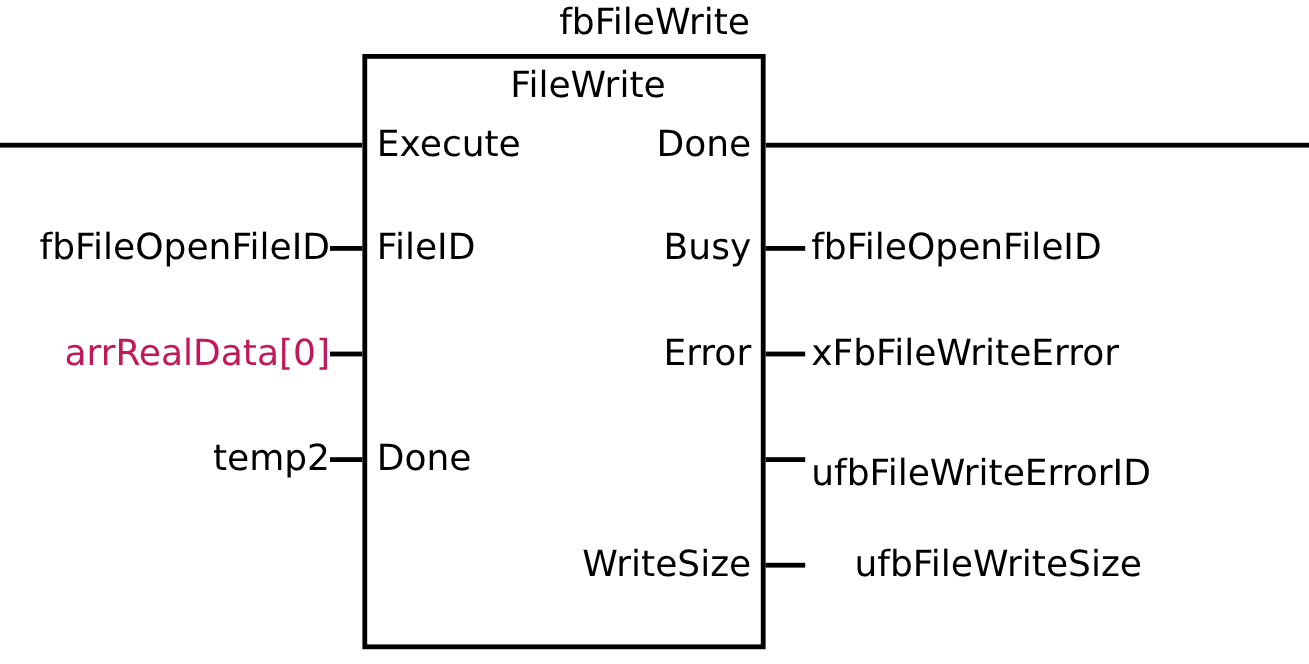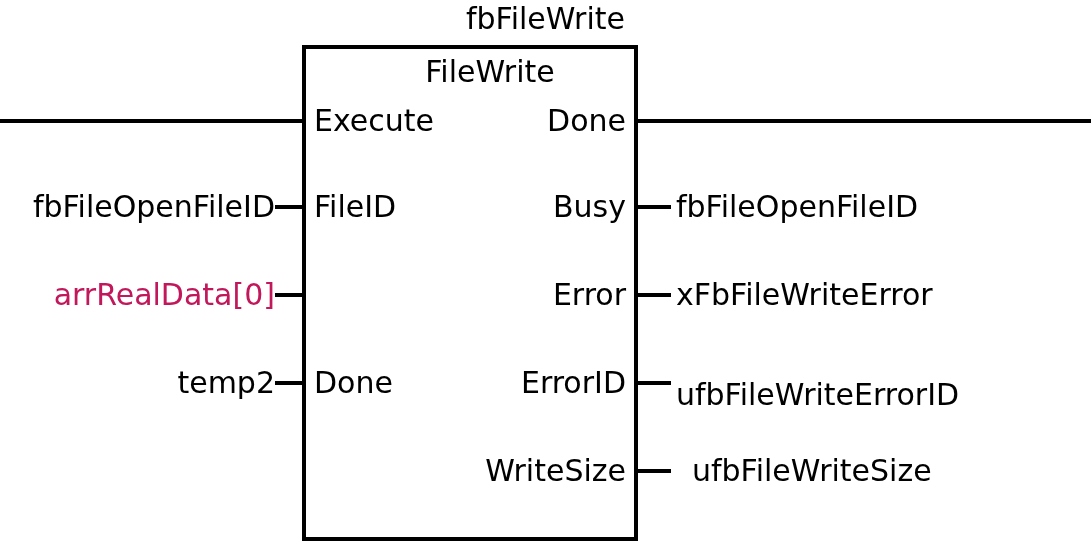--- a/index.html
+++ b/index.html
@@ -94,25 +94,24 @@
 
   <div class="txt fb-type">FileWrite</div>
 
   <div class="txt pin-in-label" style="left:314px; top:104px;">Execute</div>
   <div class="txt pin-in-label" style="left:314px; top:190px;">FileID</div>
   <div class="txt pin-in-label" style="left:314px; top:366px;">Done</div>
 
   <div class="txt pin-out-label" style="left:378px; top:104px; width:248px;">Done</div>
   <div class="txt pin-out-label" style="left:378px; top:190px; width:248px;">Busy</div>
   <div class="txt pin-out-label" style="left:378px; top:278px; width:248px;">Error</div>
-  <div class="txt pin-out-label" style="left:378px; top:366px; width:248px;">ErrorID</div>
   <div class="txt pin-out-label" style="left:378px; top:454px; width:248px;">WriteSize</div>
 
   <div class="txt var-left" style="left:-330px; top:190px; width:605px;">fbFileOpenFileID</div>
   <div class="txt var-left var-highlight" style="left:-330px; top:278px; width:605px;">arrRealData[0]</div>
   <div class="txt var-left" style="left:-330px; top:366px; width:605px;">temp2</div>
 
   <div class="txt var-right" style="left:676px; top:190px;">fbFileOpenFileID</div>
   <div class="txt var-right" style="left:676px; top:278px;">xFbFileWriteError</div>
   <div class="txt var-right" style="left:676px; top:366px;margin-top:12px;">ufbFileWriteErrorID</div>
-  <div class="txt var-right" style="left:692px; top:454px;">ufbFileWriteSize</div>
+  <div class="txt var-right" style="left:712px; top:454px;">ufbFileWriteSize</div>
 
 </div>
 
 </body></html>

